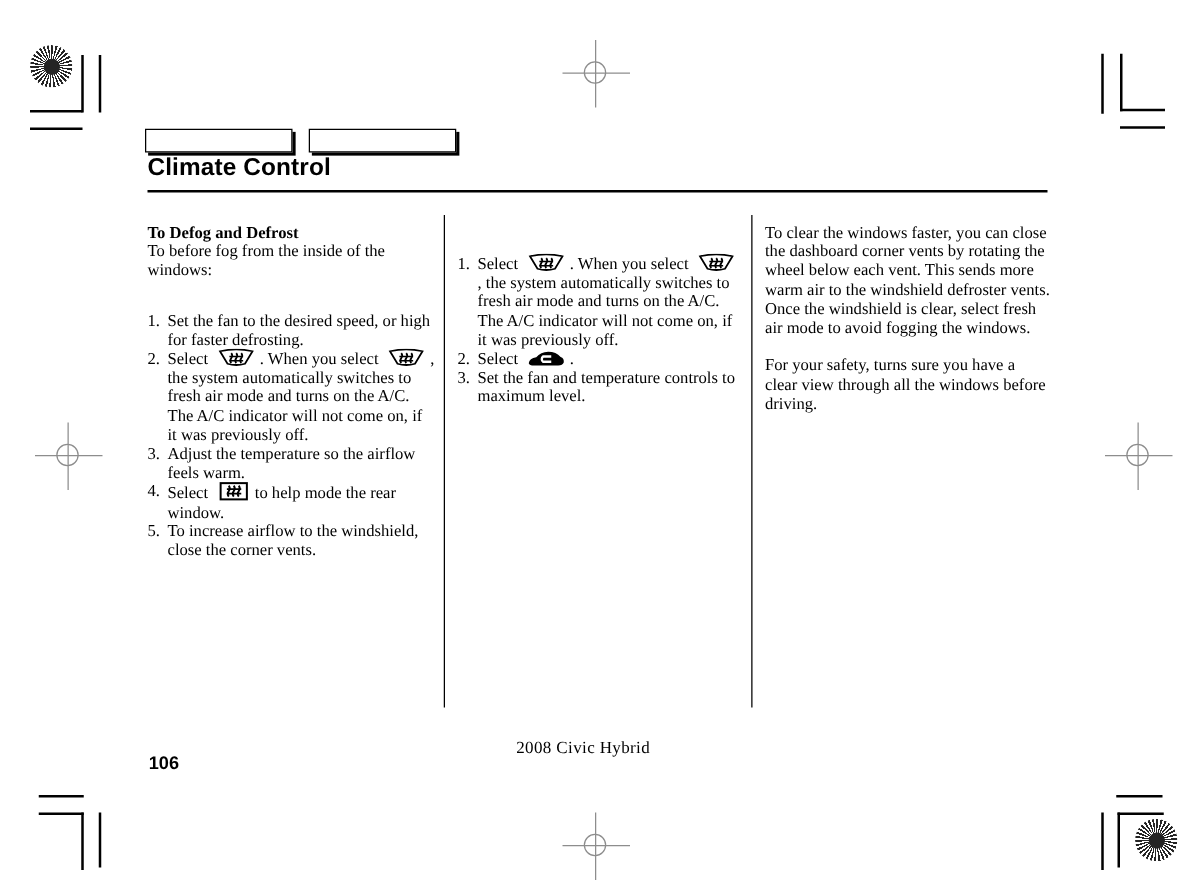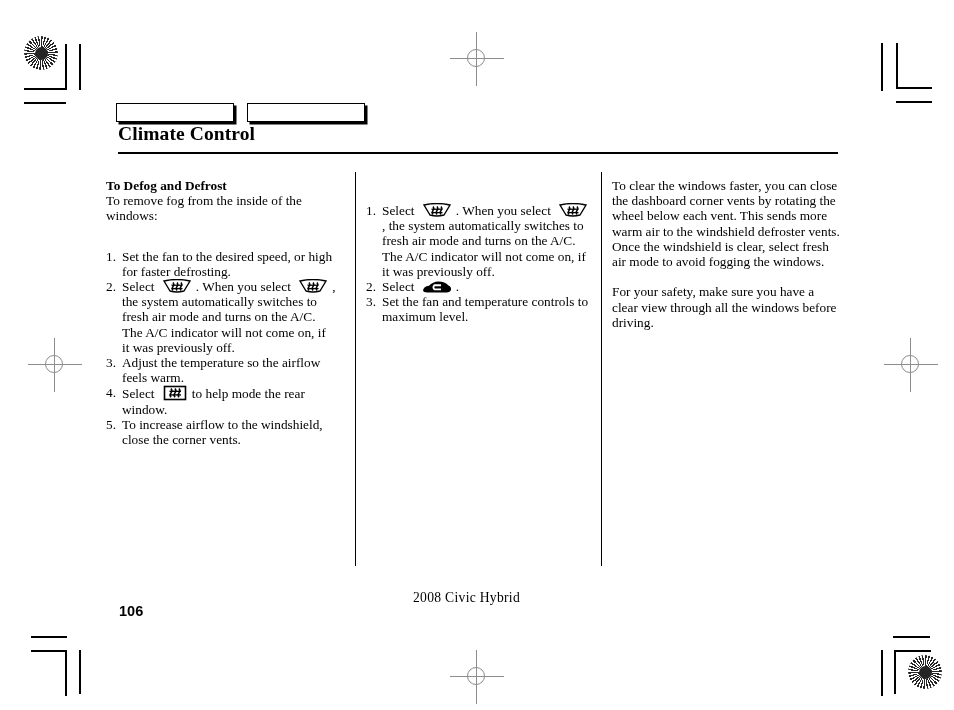--- a/index.html
+++ b/index.html
@@ -80,40 +80,40 @@
     border: 1.5px solid #000;
     background: #fff;
     box-shadow: 2.5px 2.5px 0 #000;
     vertical-align: top;
   }
   .tab-box + .tab-box { margin-left: 13px; }
 
   .page-title {
     position: absolute;
     left: 118px; top: 123px;
-    font-family: Liberation Serif, serif;
+    font-family: Liberation Sans, sans-serif;
     font-weight: bold;
     font-size: 19.5px;
     letter-spacing: .1px;
   }
 
   .title-rule {
     position: absolute;
     left: 118px; top: 152px;
     width: 720px; height: 2px;
     background: #000;
   }
 
   .col {
     position: absolute;
     top: 178px;
     font-size: 13.3px;
     line-height: 15.2px;
   }
-  .col-1 { left: 106px; width: 230px; }
+  .col-1 { left: 118px; width: 230px; }
   .col-2 { left: 366px; width: 228px; }
   .col-3 { left: 612px; width: 228px; }
 
   .col h3 {
     margin: 0 0 0 0;
     font-size: 13.3px;
     line-height: 15.2px;
     font-weight: bold;
   }
   .col p { margin: 0; }
@@ -234,21 +234,21 @@
   </div>
 
   <div class="page-title">Climate Control</div>
   <div class="title-rule"></div>
 
   <div class="vrule vrule-a"></div>
   <div class="vrule vrule-b"></div>
 
   <div class="col col-1">
     <h3>To Defog and Defrost</h3>
-    <p>To remove fog from the inside of the windows:</p>
+    <p>To before fog from the inside of the windows:</p>
     <ol class="steps">
         <li><span>Set the fan to the desired speed, or high for faster defrosting.</span></li>
         <li><span>Select</span> <span class="icon defrost-front"><svg viewBox="0 0 30 15" width="30" height="15">
               <path d="M2 2 Q15 -1 28 2 L22 12 Q15 14 8 12 Z" fill="none" stroke="#000" stroke-width="1.4"></path>
               <path d="M11 3.5 q1.6 2 0 4 q-1.6 2 0 4" fill="none" stroke="#000" stroke-width="1.4"></path>
               <path d="M15 3.5 q1.6 2 0 4 q-1.6 2 0 4" fill="none" stroke="#000" stroke-width="1.4"></path>
               <path d="M19 3.5 q1.6 2 0 4 q-1.6 2 0 4" fill="none" stroke="#000" stroke-width="1.4"></path>
               <path d="M9.5 6.2 h11" stroke="#000" stroke-width="1.3"></path>
               <path d="M9.5 9.6 h11" stroke="#000" stroke-width="1.3"></path>
             </svg></span><span>. When you select</span> <span class="icon defrost-front"><svg viewBox="0 0 30 15" width="30" height="15">
@@ -292,18 +292,18 @@
         <li><span>Select</span> <span class="icon fresh-air"><svg viewBox="0 0 30 14" width="30" height="14">
               <path d="M1 10.5 Q1.5 6.5 7 5.8 Q10.5 1.5 16.5 1.4 Q23 1.4 26.5 5.5 Q29.5 6.6 29 10 Q28 12.6 24 12.4 L6 12.4 Q1.5 12.6 1 10.5 Z" fill="#000"></path>
               <path d="M19 5.2 h-6.5 a2.6 2.6 0 0 0 0 4.2 h6.5" fill="none" stroke="#fff" stroke-width="1.9"></path>
             </svg></span><span>.</span></li>
         <li><span>Set the fan and temperature controls to maximum level.</span></li>
       </ol>
   </div>
 
   <div class="col col-3">
     <p>To clear the windows faster, you can close the dashboard corner vents by rotating the wheel below each vent. This sends more warm air to the windshield defroster vents. Once the windshield is clear, select fresh air mode to avoid fogging the windows.</p>
-    <p class="gap">For your safety, make sure you have a clear view through all the windows before driving.</p>
+    <p class="gap">For your safety, turns sure you have a clear view through all the windows before driving.</p>
   </div>
 
   <div class="folio">106</div>
   <div class="book-title">2008  Civic  Hybrid</div>
 </div>
 
 </body></html>

